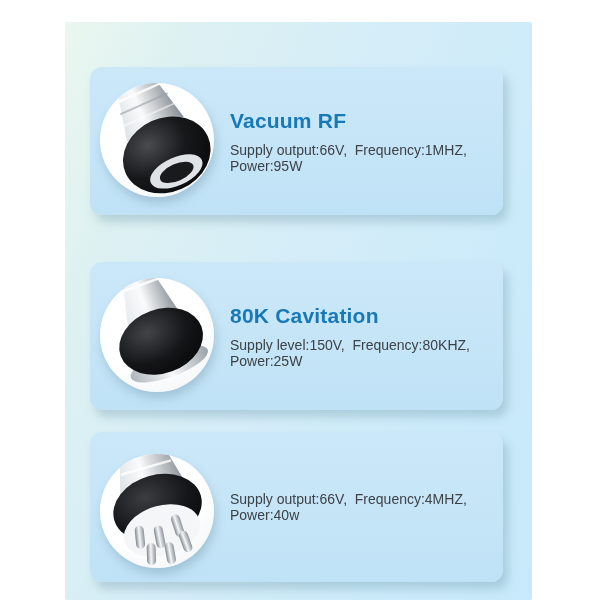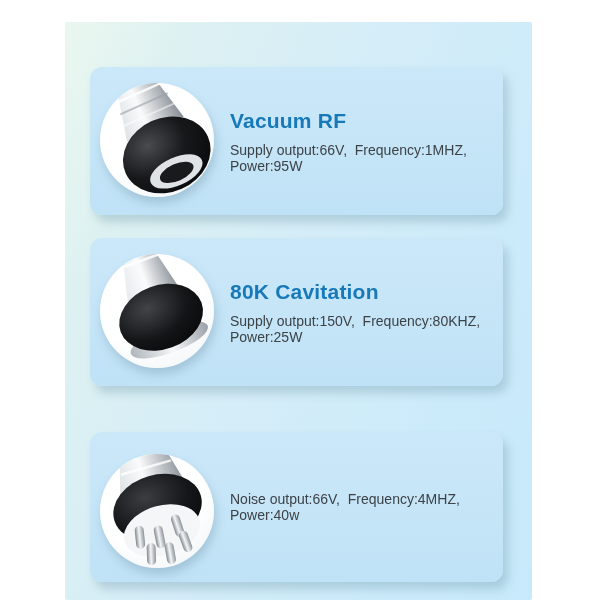--- a/index.html
+++ b/index.html
@@ -19,21 +19,21 @@
   }
   .card {
     position: absolute;
     left: 25px;
     width: 413px; height: 148px;
     border-radius: 12px;
     background: linear-gradient(180deg, #cbe8f9 0%, #c0e2f6 100%);
     box-shadow: 5px 7px 10px rgba(110, 150, 165, 0.35);
   }
   .card-1 { top: 45px; }
-  .card-2 { top: 216px; text-decoration: underline; }
+  .card-2 { top: 240px; text-decoration: underline; }
   .card-3 { top: 410px; height: 150px; }
   .device-circle {
     position: absolute;
     left: 10px; top: 16px;
     width: 114px; height: 114px;
     border-radius: 50%;
     background: radial-gradient(circle at 40% 32%, #ffffff 55%, #edf1f3 100%);
     overflow: hidden;
     box-shadow: 2px 6px 10px rgba(105, 140, 160, 0.35);
   }
@@ -121,21 +121,21 @@
           <path d="M44 -16 L70 -16 L84 42 L30 42 Z" fill="url(#cone2)"></path>
           <line x1="36" y1="4" x2="78" y2="4" stroke="#ffffff" stroke-width="2.5" opacity="0.85"></line>
           <ellipse cx="57" cy="88" rx="41" ry="13" fill="url(#rim2)"></ellipse>
           <ellipse cx="57" cy="64" rx="43" ry="32" fill="url(#dome2)"></ellipse>
         </g>
       </svg>
     </div>
     <div class="card-text">
       <div class="card-title">80K Cavitation</div>
       <div>
-        <div class="spec-line">Supply output:150V,  Frequency:80KHZ,  Power:25W</div>
+        <div class="spec-line">Supply level:150V,  Frequency:80KHZ,  Power:25W</div>
       </div>
     </div>
   </div>
 
   <div class="card card-3">
     <div class="device-circle">
       <svg viewBox="0 0 114 114">
         <defs>
           <linearGradient id="cone3" x1="0" y1="0" x2="1" y2="0">
             <stop offset="0" stop-color="#dde1e4"></stop>
@@ -164,18 +164,18 @@
             <rect x="-4.5" y="0" width="9" height="23" rx="4.5" fill="url(#pin3)" transform="translate(71 65) rotate(-2)"></rect>
             <rect x="-4.5" y="0" width="9" height="22" rx="4.5" fill="url(#pin3)" transform="translate(41 86) rotate(14)"></rect>
             <rect x="-4.5" y="0" width="9" height="22" rx="4.5" fill="url(#pin3)" transform="translate(58 90) rotate(6)"></rect>
             <rect x="-4.5" y="0" width="9" height="22" rx="4.5" fill="url(#pin3)" transform="translate(74 83) rotate(-4)"></rect>
           </g>
         </g>
       </svg>
     </div>
     <div class="card-text">
       <div>
-        <div class="spec-line">Noise output:66V,  Frequency:4MHZ,  Power:40w</div>
+        <div class="spec-line">Supply output:66V,  Frequency:4MHZ,  Power:40w</div>
       </div>
     </div>
   </div>
 
 </div>
 
 </body></html>

